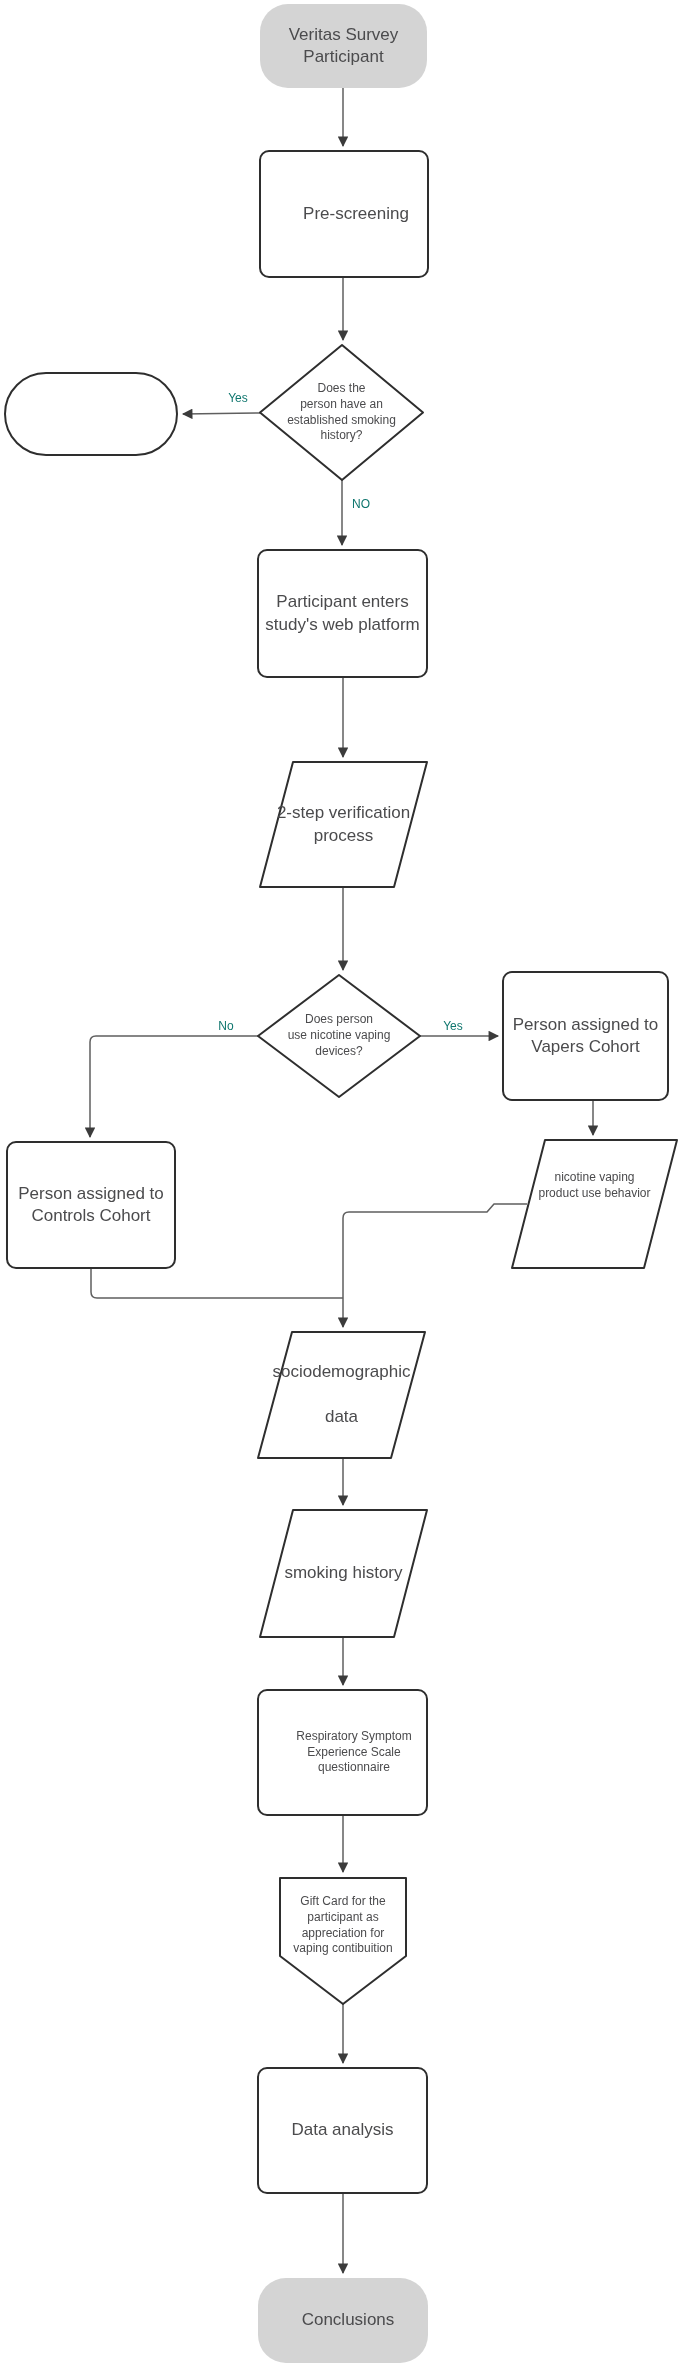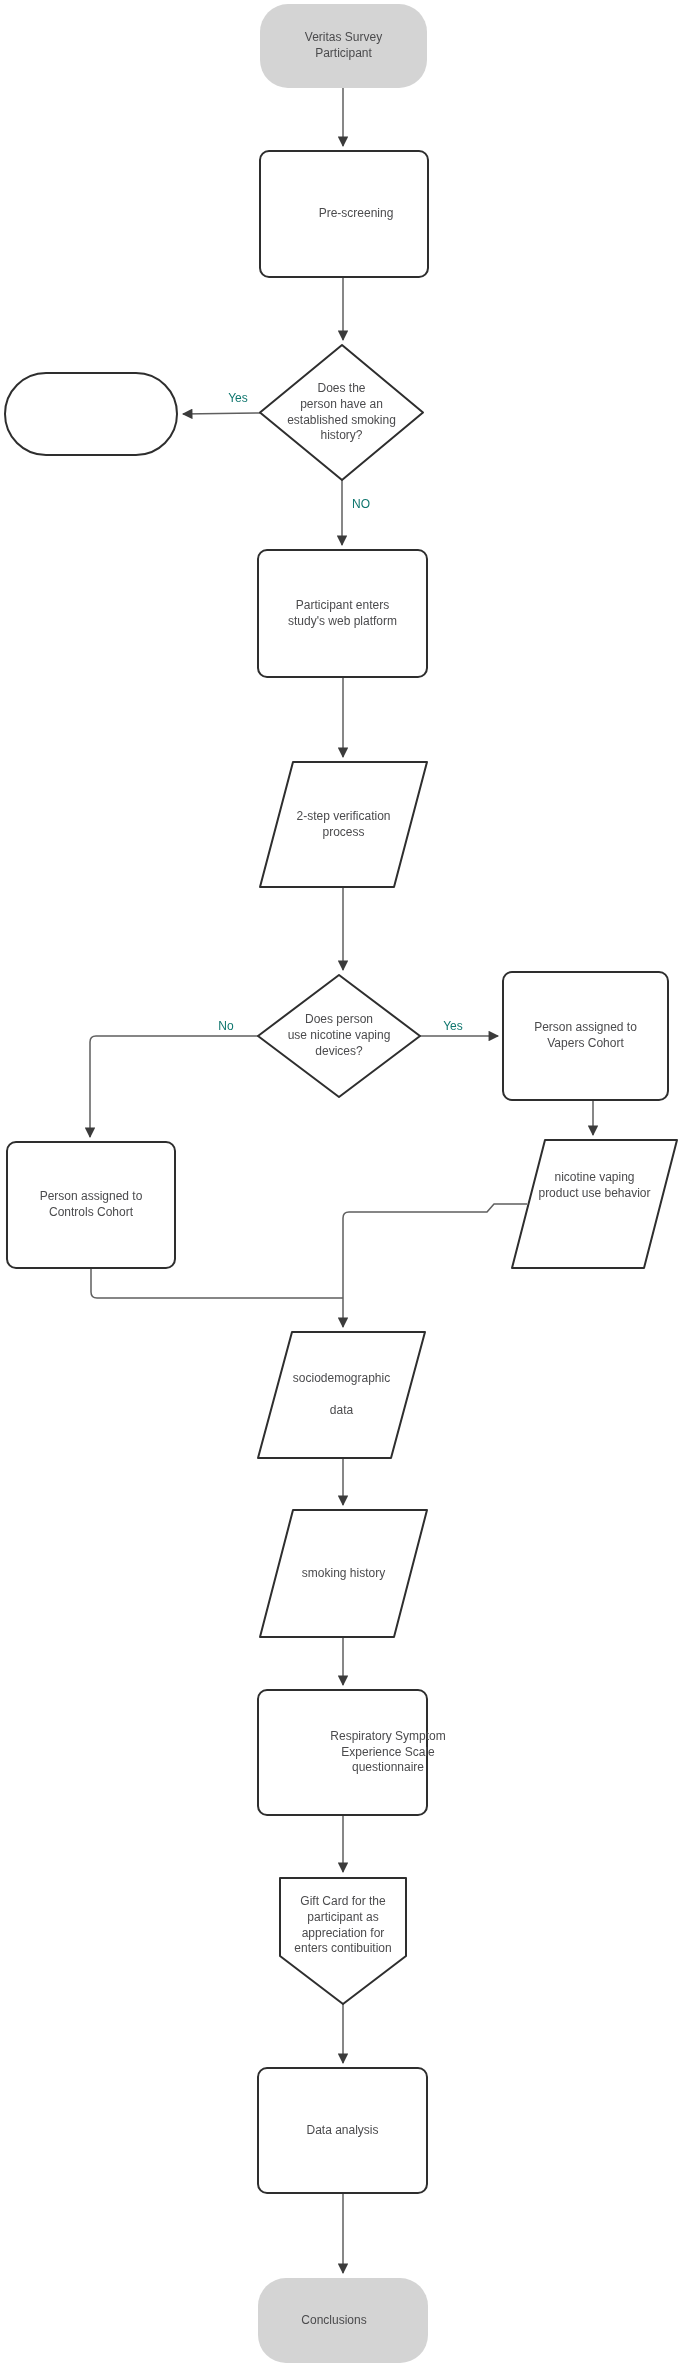--- a/index.html
+++ b/index.html
@@ -14,21 +14,21 @@
   .shape{fill:#ffffff;stroke:#2e2e2e;stroke-width:2;stroke-linejoin:round;}
   .terminal{fill:#d4d4d4;stroke:none;}
   .conn{fill:none;stroke:#5f5f5f;stroke-width:1.5;stroke-linejoin:round;}
   .arrow{marker-end:url(#ah);}
   .lbl{
     position:absolute;
     display:flex;align-items:center;justify-content:center;
     text-align:center;
     white-space:pre-line;
     color:#4b4b4d;
-    font-size:12px;line-height:1.32;
+    font-size:17px;line-height:1.32;
     pointer-events:none;
   }
   .lbl.small{font-size:12px;}
   .lbl.top-align{align-items:flex-start;padding-top:10px;box-sizing:border-box;}
   .edge-lbl{
     position:absolute;
     color:#0f766e;font-size:12px;line-height:1;
     text-align:center;
     pointer-events:none;
   }
@@ -113,32 +113,32 @@
 
   <div class="lbl small" style="left:512px;top:1140px;width:165px;height:92px;">nicotine vaping
 product use behavior</div>
 
   <div class="lbl" style="left:258px;top:1332px;width:167px;height:126px;">sociodemographic
 
 data</div>
 
   <div class="lbl" style="left:260px;top:1510px;width:167px;height:127px;">smoking history</div>
 
-  <div class="lbl small" style="left:258px;top:1690px;width:192px;height:125px;padding-left:34px;">Respiratory Symptom
+  <div class="lbl small" style="left:258px;top:1690px;width:192px;height:125px;">Respiratory Symptom
 Experience Scale
 questionnaire</div>
 
   <div class="lbl small top-align" style="left:280px;top:1884px;width:126px;height:86px;">Gift Card for the
 participant as
 appreciation for
-enters contibuition</div>
+vaping contibuition</div>
 
   <div class="lbl" style="left:258px;top:2068px;width:169px;height:125px;">Data analysis</div>
 
-  <div class="lbl" style="left:244px;top:2278px;width:180px;height:85px;">Conclusions</div>
+  <div class="lbl" style="left:258px;top:2278px;width:180px;height:85px;">Conclusions</div>
 
   <div class="edge-lbl" style="left:222px;top:392px;width:32px;">Yes</div>
 
   <div class="edge-lbl" style="left:352px;top:498px;width:32px;text-align:left;">NO</div>
 
   <div class="edge-lbl" style="left:210px;top:1020px;width:32px;">No</div>
 
   <div class="edge-lbl" style="left:437px;top:1020px;width:32px;">Yes</div>
 
 </div>

